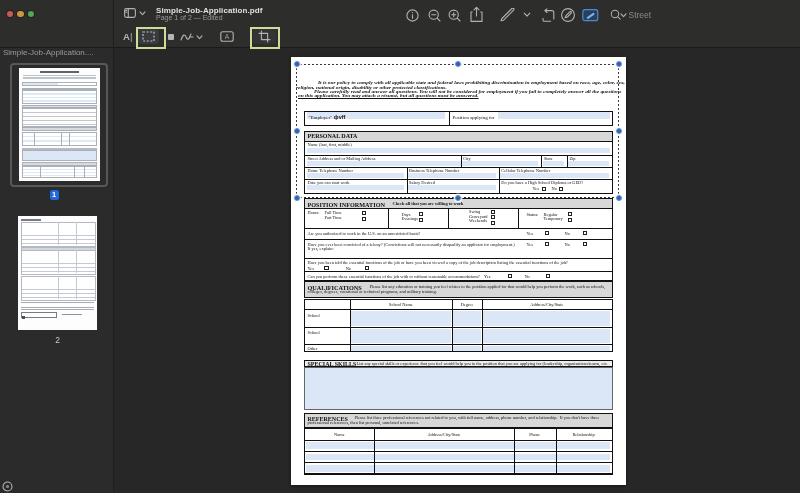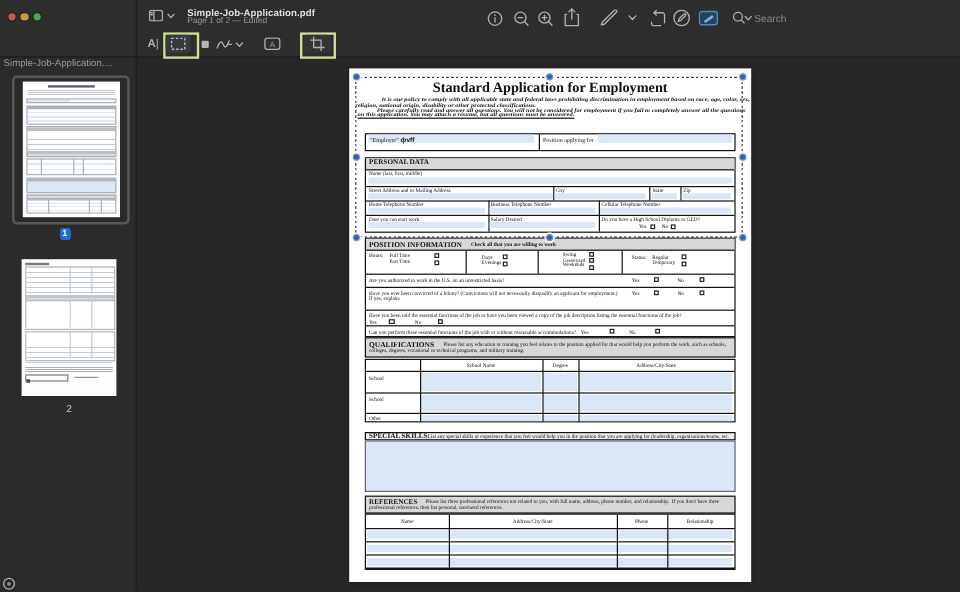--- a/index.html
+++ b/index.html
@@ -95,21 +95,21 @@
   <rect x="0.8" y="1.6" width="15" height="11" rx="2.2" stroke="#4f86d8" fill="#274158" stroke-width="1.2"></rect>
   <path d="M4.5 9.5 L11.5 4.5 L12.8 6.3 L5.8 11.2 Z" fill="#7fb0ea"></path>
 </svg>
 <svg class="icon" style="left:610px;top:9px;" width="12" height="12" viewBox="0 0 13 13">
   <circle cx="5.4" cy="5.4" r="4" class="ic-stroke" stroke="#9a9a9a"></circle>
   <line x1="8.4" y1="8.4" x2="11" y2="11" class="ic-stroke" stroke="#9a9a9a"></line>
 </svg>
 <svg class="icon" style="left:620px;top:13px;" width="7" height="5" viewBox="0 0 7 5">
   <path d="M1 0.8 L3.5 3.6 L6 0.8" class="ic-stroke" stroke="#9a9a9a" stroke-width="1"></path>
 </svg>
-<div class="abs" style="left:628.5px;top:10px;font-size:8.5px;color:#8a8a8a;">Search</div>
+<div class="abs" style="left:628.5px;top:10px;font-size:8.5px;color:#8a8a8a;">Street</div>
 
 <div class="abs" style="left:123px;top:31px;font-size:9.5px;color:#b2b2b2;font-weight:bold;">A<span style="font-weight:normal">|</span></div>
 <div class="greenbox" style="left:136px;top:26.5px;width:26px;height:18px;"></div>
 <div class="abs" style="left:138px;top:28.5px;width:21px;height:15px;background:#3a3a3a;border-radius:3px;"></div>
 <svg class="icon" style="left:142px;top:31px;" width="13" height="11" viewBox="0 0 13 11">
   <rect x="1" y="1" width="11" height="9" fill="none" stroke="#a8c0e8" stroke-width="1.2" stroke-dasharray="2 1.6"></rect>
 </svg>
 <div class="abs" style="left:167.5px;top:33.5px;width:6px;height:6px;background:#b5b5b5;border-radius:1px;"></div>
 <svg class="icon" style="left:180px;top:32px;" width="14" height="10" viewBox="0 0 14 10">
   <path d="M1 8 C3 2 5 2 6 5 C7 8 9 8 10 4 L11 2 M10.5 5 H13" class="ic-stroke"></path>
@@ -170,21 +170,20 @@
   <div class="abs" style="left:4px;top:100px;width:3px;height:3px;background:#4a4e55;"></div>
 </div>
 <div class="abs" style="left:18px;top:335px;width:79px;font-size:8.5px;color:#c9c9c9;text-align:center;">2</div>
 <svg class="icon" style="left:1px;top:480px;" width="13" height="13" viewBox="0 0 13 13">
   <circle cx="6.5" cy="6.5" r="4.5" class="ic-stroke" stroke="#8a8a8a"></circle>
   <circle cx="6.5" cy="6.5" r="1.6" fill="#8a8a8a"></circle>
 </svg>
 
 <div id="page">
 
-  <div class="abs" style="left:0;top:9px;width:335px;text-align:center;font-size:11.9px;font-weight:bold;">Standard Application for Employment</div>
 
   <div class="abs" style="left:27px;top:24.3px;font-style:italic;font-weight:bold;font-size:4.6px;line-height:4.2px;white-space:nowrap;transform:scaleX(1.17);transform-origin:0 0;">It is our policy to comply with all applicable state and federal laws prohibiting discrimination in employment based on race, age, color, sex,</div>
   <div class="abs" style="left:5px;top:28.5px;font-style:italic;font-weight:bold;font-size:4.6px;line-height:4.2px;white-space:nowrap;transform:scaleX(1.17);transform-origin:0 0;">religion, national origin, disability or other protected classifications.</div>
   <div class="abs" style="left:22.8px;top:32.7px;font-style:italic;font-weight:bold;font-size:4.6px;line-height:4.2px;white-space:nowrap;transform:scaleX(1.17);transform-origin:0 0;">Please carefully read and answer all questions. You will not be considered for employment if you fail to completely answer all the questions</div>
   <div class="abs" style="left:7.3px;top:36.9px;font-style:italic;font-weight:bold;font-size:4.6px;line-height:4.2px;white-space:nowrap;transform:scaleX(1.17);transform-origin:0 0;text-decoration:underline;">on this application. You may attach a résumé, but all questions must be answered.</div>
 
   <div class="tbl" style="left:12.5px;top:53.5px;width:309.5px;height:15px;border-width:1.3px;">
     <div class="abs blue" style="left:2px;top:0.7px;width:138px;height:7px;"></div>
     <div class="abs t5" style="left:4px;top:3px;">"Employer"<span style="font-family:'Liberation Sans';font-weight:bold;font-size:5.5px;"> фvff</span></div>
     <div class="abs" style="left:144px;top:0;width:1px;height:13px;background:#111;"></div>

